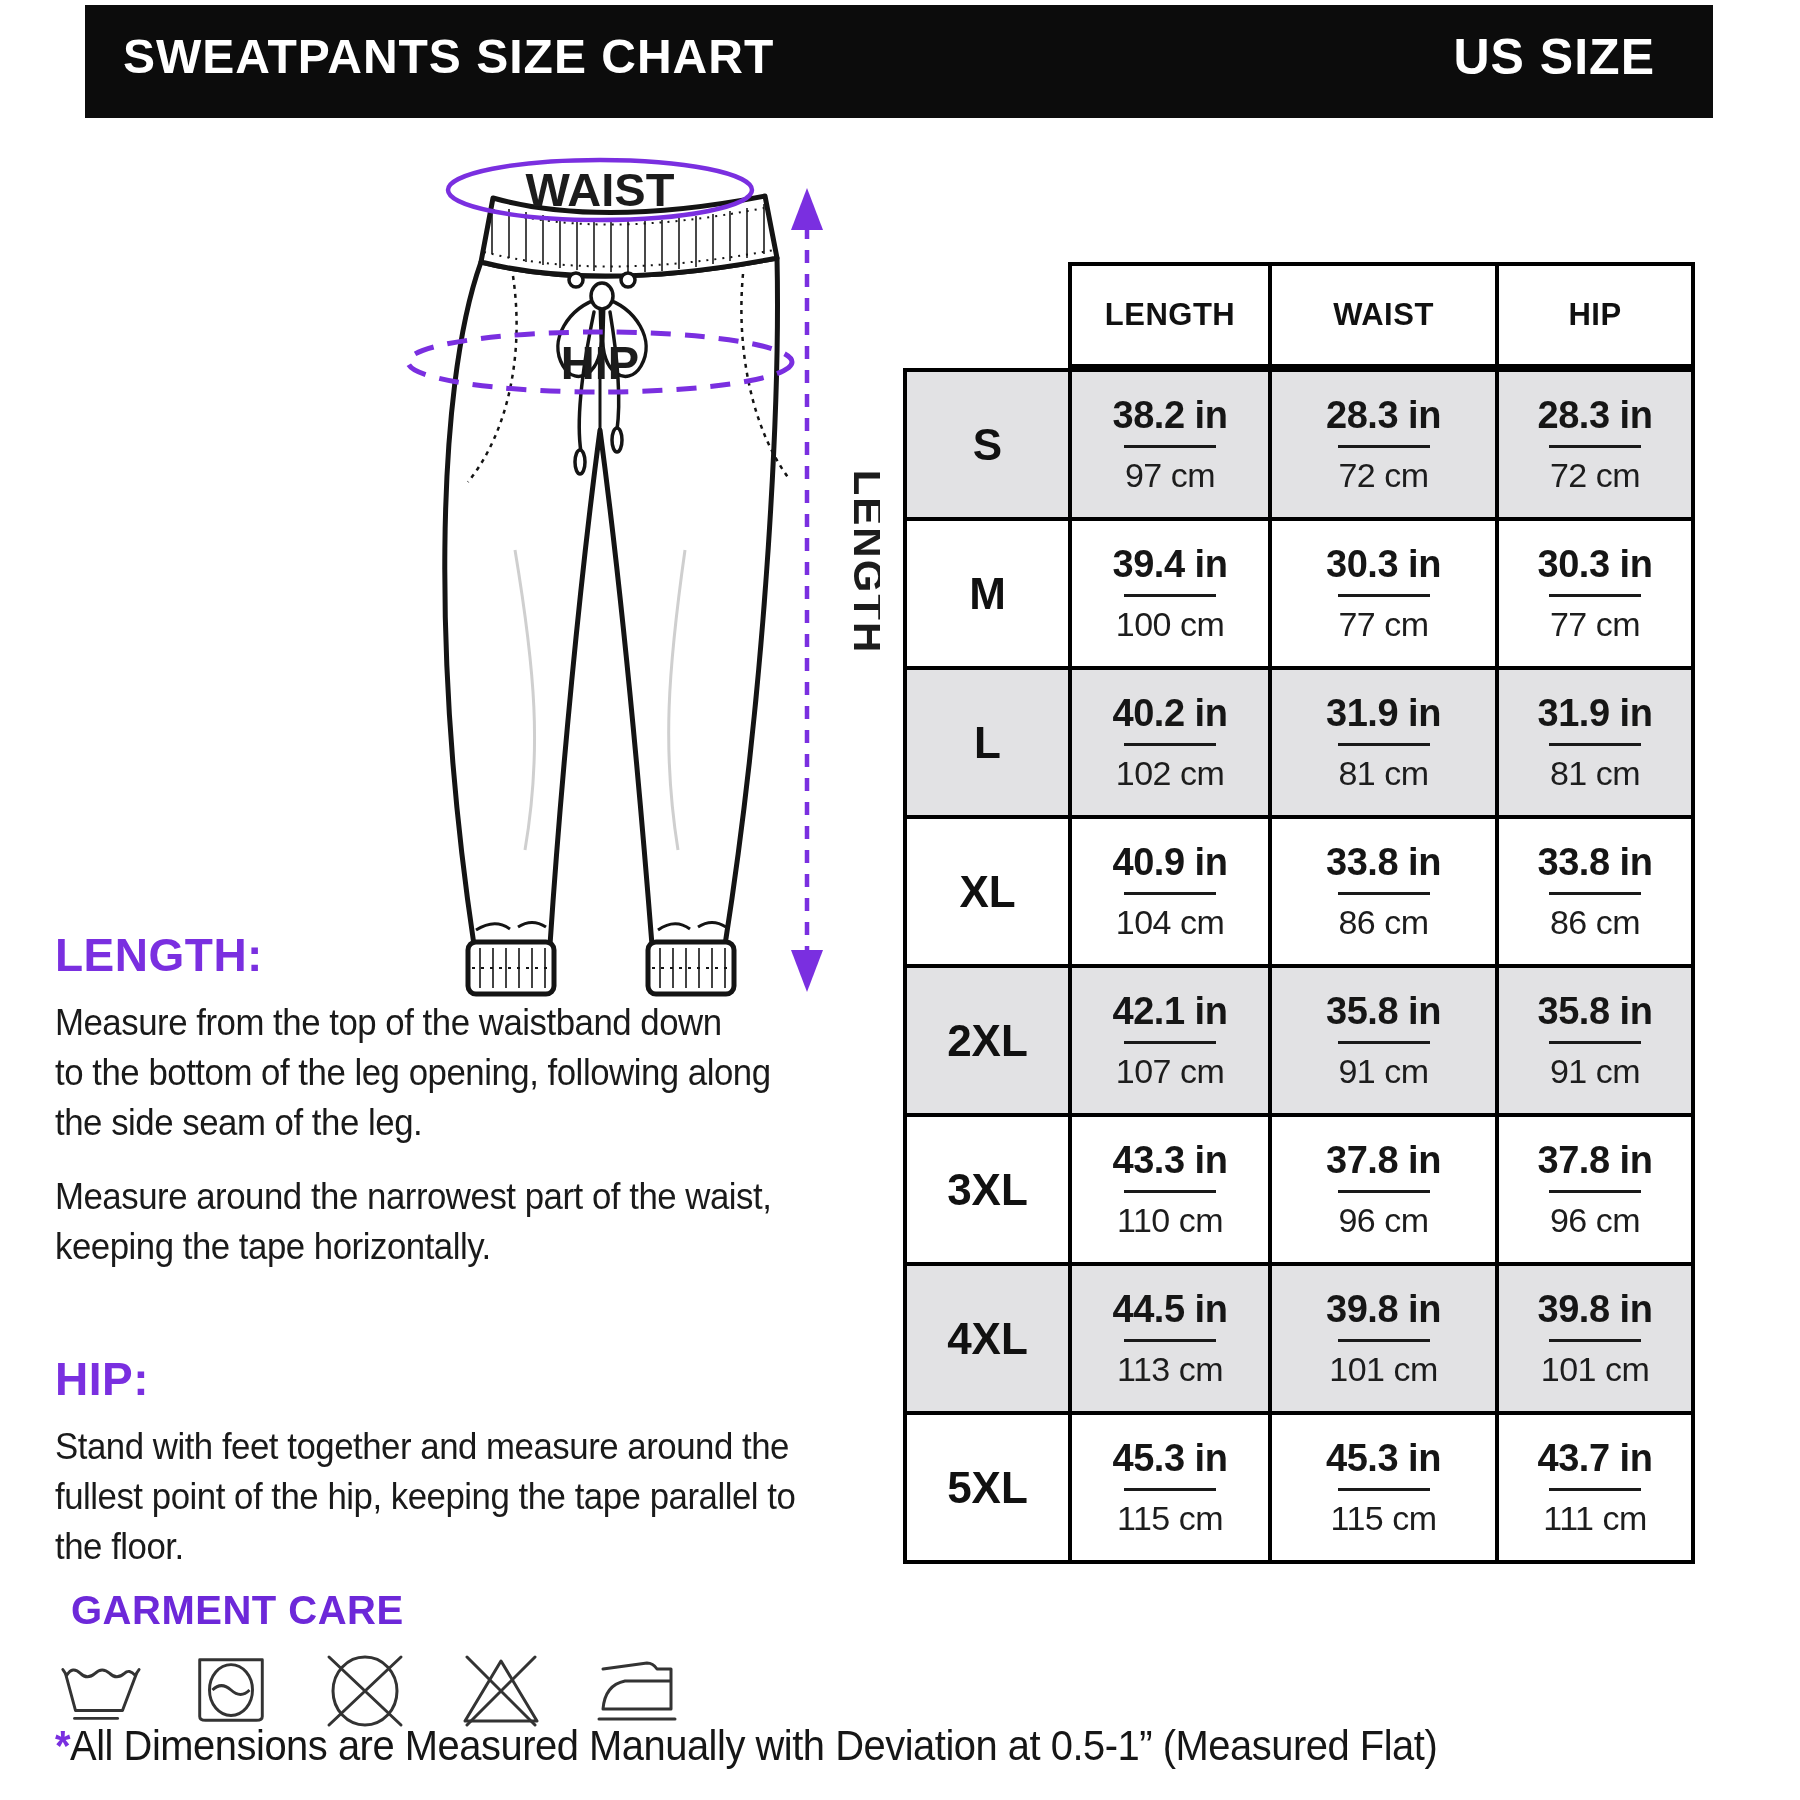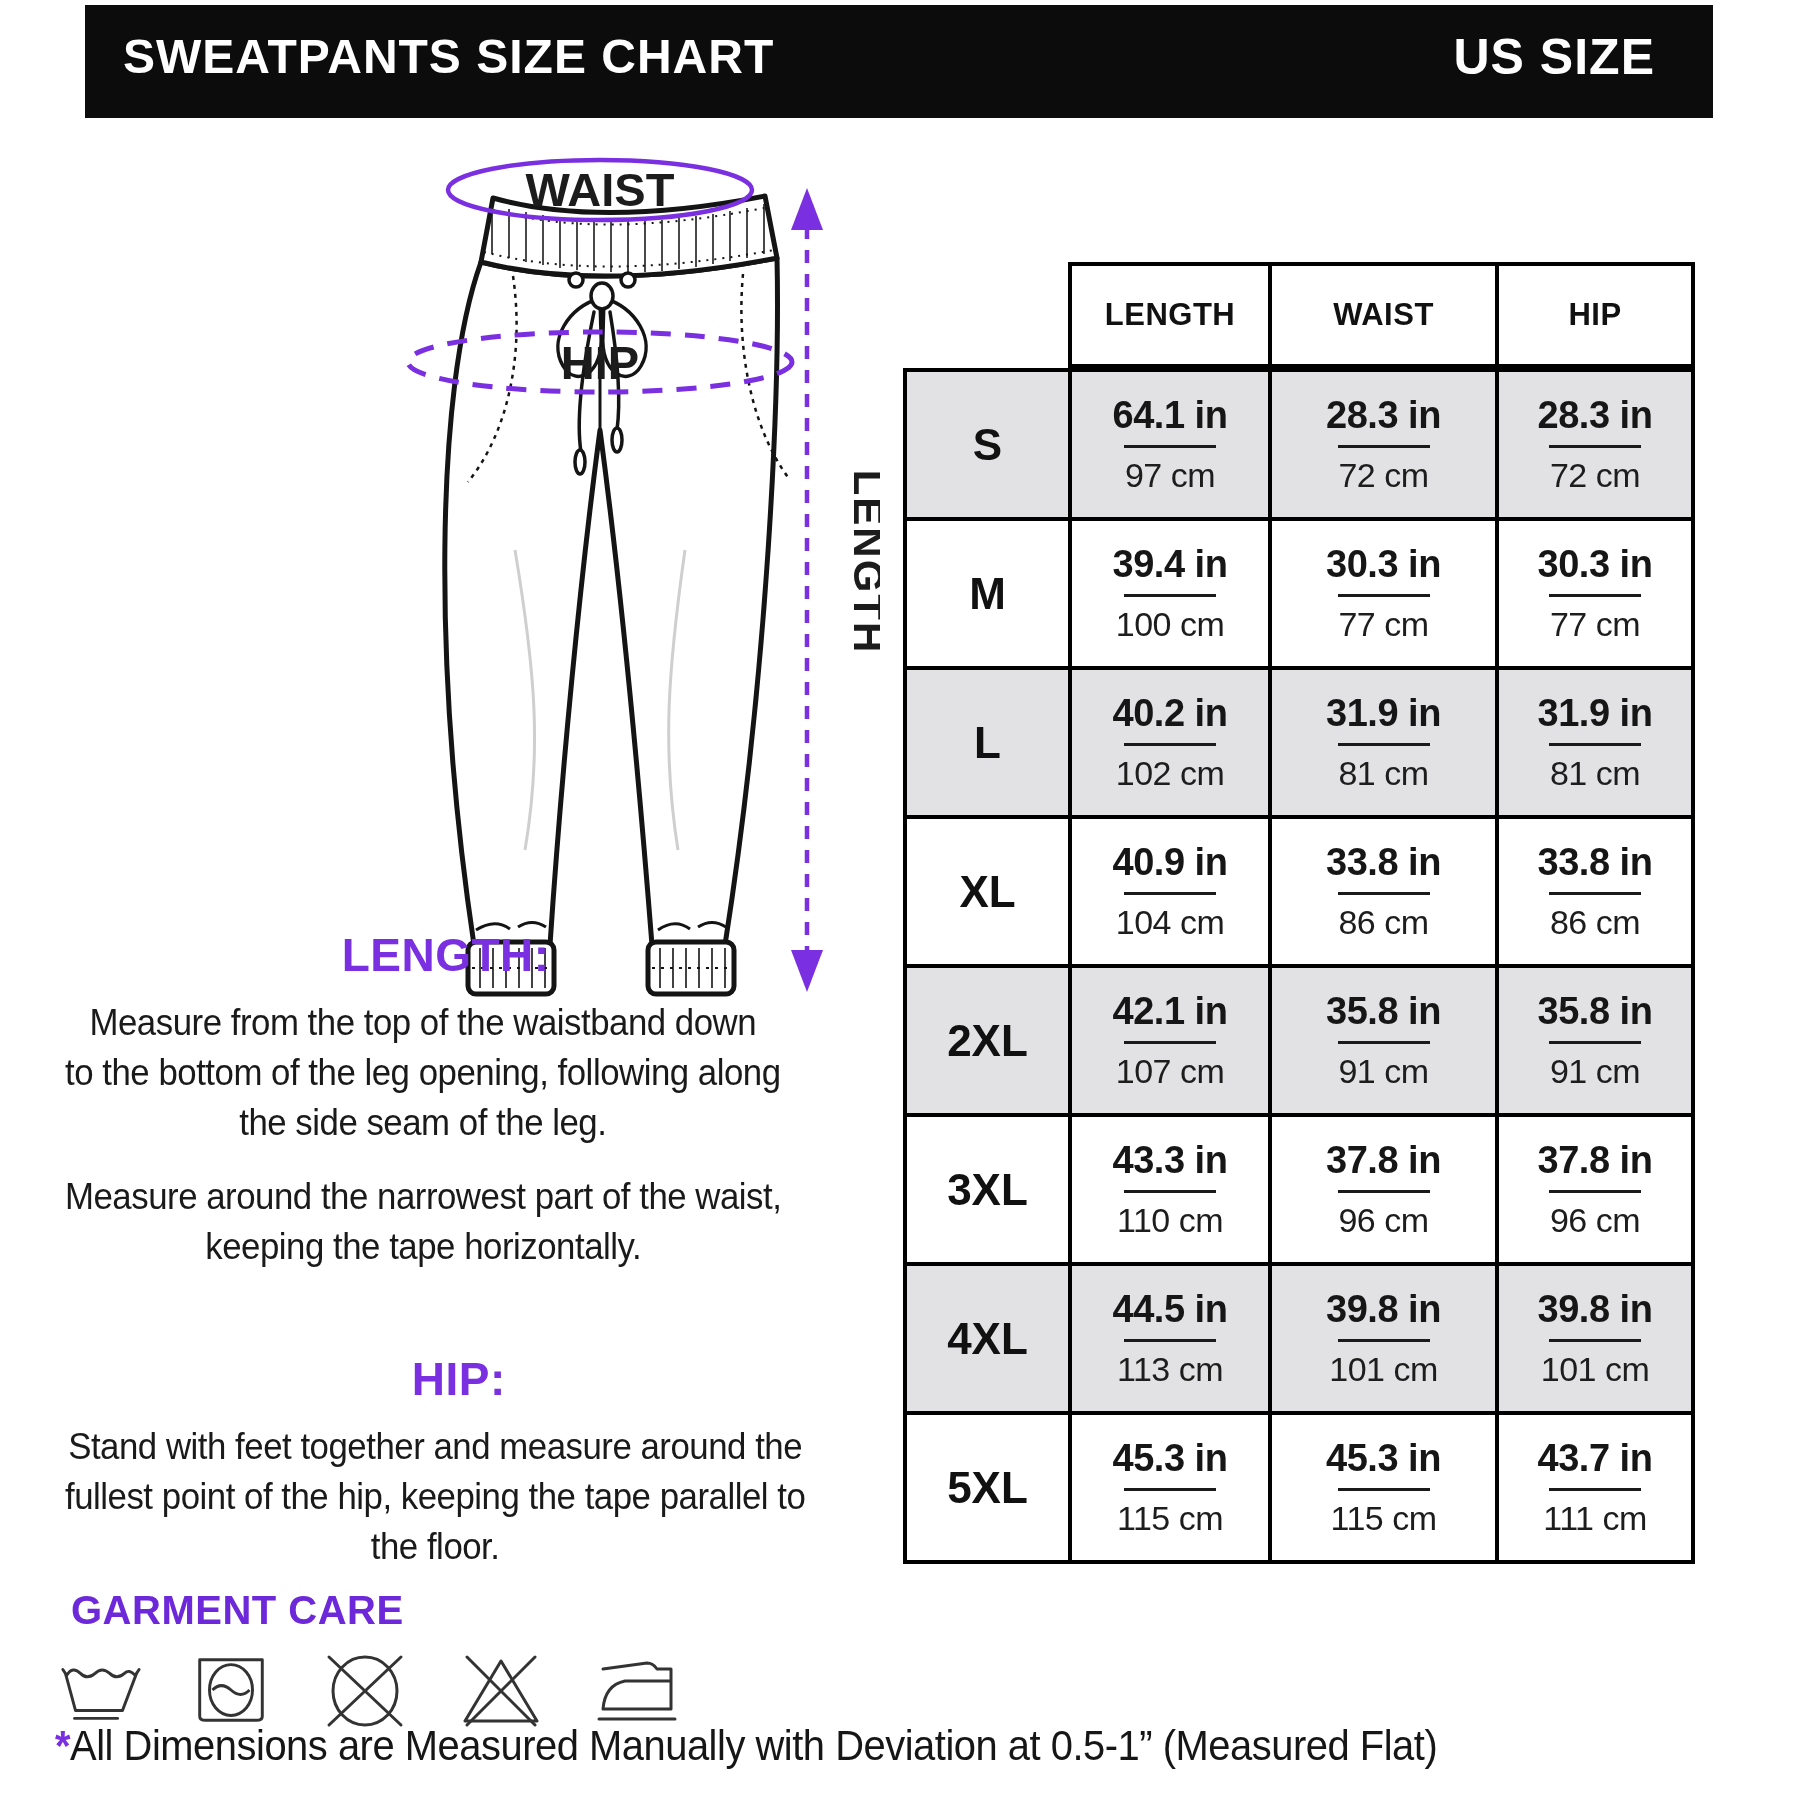--- a/index.html
+++ b/index.html
@@ -40,21 +40,21 @@
     background:#ffffff; display:flex; flex-direction:column;
     align-items:center; justify-content:center;
   }
   .cell.shaded { background:#e2e2e4; }
   .size-cell { font-size:44px; font-weight:bold; color:#111; }
   .val-cell .in { font-size:38px; font-weight:bold; color:#161616; letter-spacing:-0.5px; }
   .val-cell .bar { width:92px; height:3px; background:#1a1a1a; margin:8px 0; }
   .val-cell .cm { font-size:34px; color:#1d1d1d; letter-spacing:-0.5px; }
 
   
-  .note { position:absolute; left:65px;text-align:center; }
+  .note { position:absolute; left:55px; }
   .note-heading { font-size:46px; font-weight:bold; color:#7a2fe0; margin:0 0 16px 0; letter-spacing:0.5px; }
   .note-body {
     font-size:37px; color:#1a1a1a; margin:0; white-space:pre-line; line-height:1.35;
     letter-spacing:-0.5px; transform:scaleX(0.94); transform-origin:left top;
   }
 
   
   .care { position:absolute; left:55px; top:1572px; }
   .care-heading { font-size:40px; font-weight:bold; color:#6d28d9; margin:16px; letter-spacing:0.5px; }
   .care-icons { display:flex; gap:44px; margin-top:18px; align-items:flex-end; }
@@ -138,21 +138,21 @@
   <div class="thead">
     <div class="th">LENGTH</div>
     <div class="th">WAIST</div>
     <div class="th">HIP</div>
   </div>
 
   <div class="tbody">
     <div class="trow">
       <div class="cell size-cell shaded">S</div>
       <div class="cell val-cell shaded">
-        <span class="in">64.1 in</span>
+        <span class="in">38.2 in</span>
         <span class="bar"></span>
         <span class="cm">97 cm</span>
       </div>
       <div class="cell val-cell shaded">
         <span class="in">28.3 in</span>
         <span class="bar"></span>
         <span class="cm">72 cm</span>
       </div>
       <div class="cell val-cell shaded">
         <span class="in">28.3 in</span>

